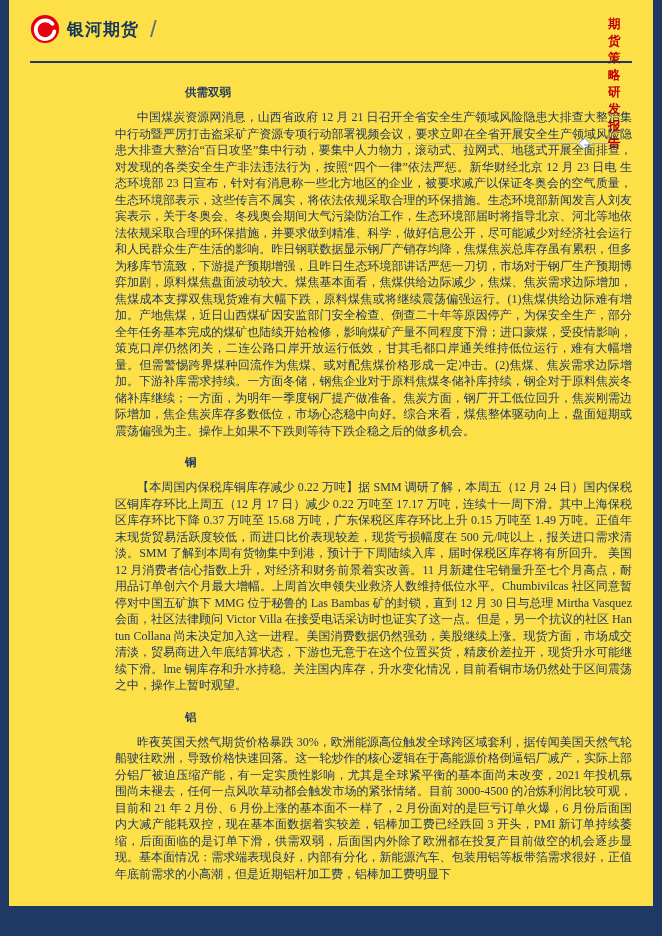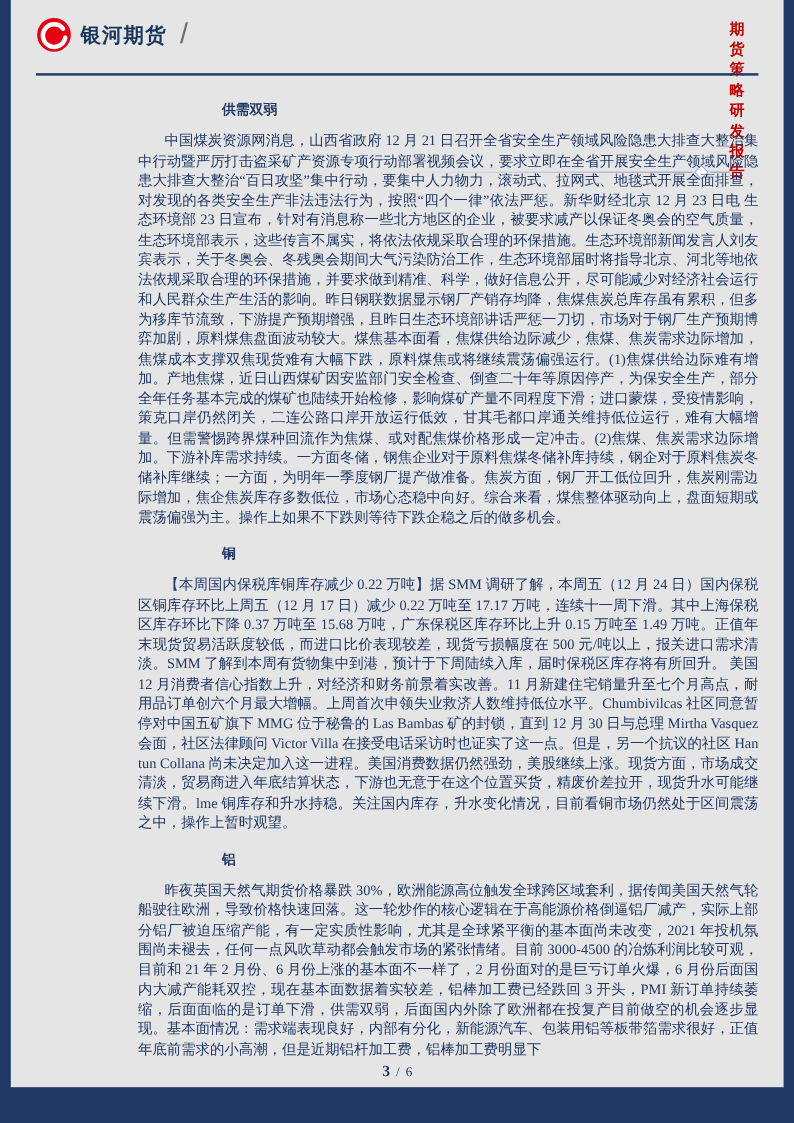--- a/index.html
+++ b/index.html
@@ -2,21 +2,21 @@
 <html><head>
 <meta charset="utf-8">
 <style>
   html,body{margin:0;padding:0;}
   body{
     width:662px;height:936px;
     background:#ffffff;
     font-family:"Liberation Serif", serif;
     overflow:hidden;
   }
-  .canvas{position:relative;width:662px;height:936px;background:#e5e5e5;overflow:hidden;}
+  .canvas{position:relative;width:662px;height:936px;background:#fde047;overflow:hidden;}
 
   
   .side-bar{position:absolute;top:0;width:9px;height:936px;background:#1f3864;z-index:5;}
   .side-bar.left{left:0;}
   .side-bar.right{right:0;}
   .bottom-bar{position:absolute;left:0;bottom:0;width:662px;height:30px;background:#1f3864;z-index:4;}
 
   
   .hdr{position:absolute;top:14px;left:30px;right:30px;display:flex;justify-content:space-between;align-items:flex-start;}
   .brand{display:flex;align-items:center;gap:7px;}
@@ -83,17 +83,14 @@
     <section>
       <h2 class="sec-h">铜</h2>
       <p class="sec-p">【本周国内保税库铜库存减少 0.22 万吨】据 SMM 调研了解，本周五（12 月 24 日）国内保税区铜库存环比上周五（12 月 17 日）减少 0.22 万吨至 17.17 万吨，连续十一周下滑。其中上海保税区库存环比下降 0.37 万吨至 15.68 万吨，广东保税区库存环比上升 0.15 万吨至 1.49 万吨。正值年末现货贸易活跃度较低，而进口比价表现较差，现货亏损幅度在 500 元/吨以上，报关进口需求清淡。SMM 了解到本周有货物集中到港，预计于下周陆续入库，届时保税区库存将有所回升。 美国 12 月消费者信心指数上升，对经济和财务前景着实改善。11 月新建住宅销量升至七个月高点，耐用品订单创六个月最大增幅。上周首次申领失业救济人数维持低位水平。Chumbivilcas 社区同意暂停对中国五矿旗下 MMG 位于秘鲁的 Las Bambas 矿的封锁，直到 12 月 30 日与总理 Mirtha Vasquez 会面，社区法律顾问 Victor Villa 在接受电话采访时也证实了这一点。但是，另一个抗议的社区 Hantun Collana 尚未决定加入这一进程。美国消费数据仍然强劲，美股继续上涨。现货方面，市场成交清淡，贸易商进入年底结算状态，下游也无意于在这个位置买货，精废价差拉开，现货升水可能继续下滑。lme 铜库存和升水持稳。关注国内库存，升水变化情况，目前看铜市场仍然处于区间震荡之中，操作上暂时观望。</p>
     </section>
     <section>
       <h2 class="sec-h">铝</h2>
       <p class="sec-p">昨夜英国天然气期货价格暴跌 30%，欧洲能源高位触发全球跨区域套利，据传闻美国天然气轮船驶往欧洲，导致价格快速回落。这一轮炒作的核心逻辑在于高能源价格倒逼铝厂减产，实际上部分铝厂被迫压缩产能，有一定实质性影响，尤其是全球紧平衡的基本面尚未改变，2021 年投机氛围尚未褪去，任何一点风吹草动都会触发市场的紧张情绪。目前 3000-4500 的冶炼利润比较可观，目前和 21 年 2 月份、6 月份上涨的基本面不一样了，2 月份面对的是巨亏订单火爆，6 月份后面国内大减产能耗双控，现在基本面数据着实较差，铝棒加工费已经跌回 3 开头，PMI 新订单持续萎缩，后面面临的是订单下滑，供需双弱，后面国内外除了欧洲都在投复产目前做空的机会逐步显现。基本面情况：需求端表现良好，内部有分化，新能源汽车、包装用铝等板带箔需求很好，正值年底前需求的小高潮，但是近期铝杆加工费，铝棒加工费明显下</p>
     </section>
   </main>
 
-  <footer class="pgnum">
-    <span class="pg-cur">3</span><span class="pg-sep">/</span><span class="pg-tot">6</span>
-  </footer>
 
 </div>
 
 </body></html>

